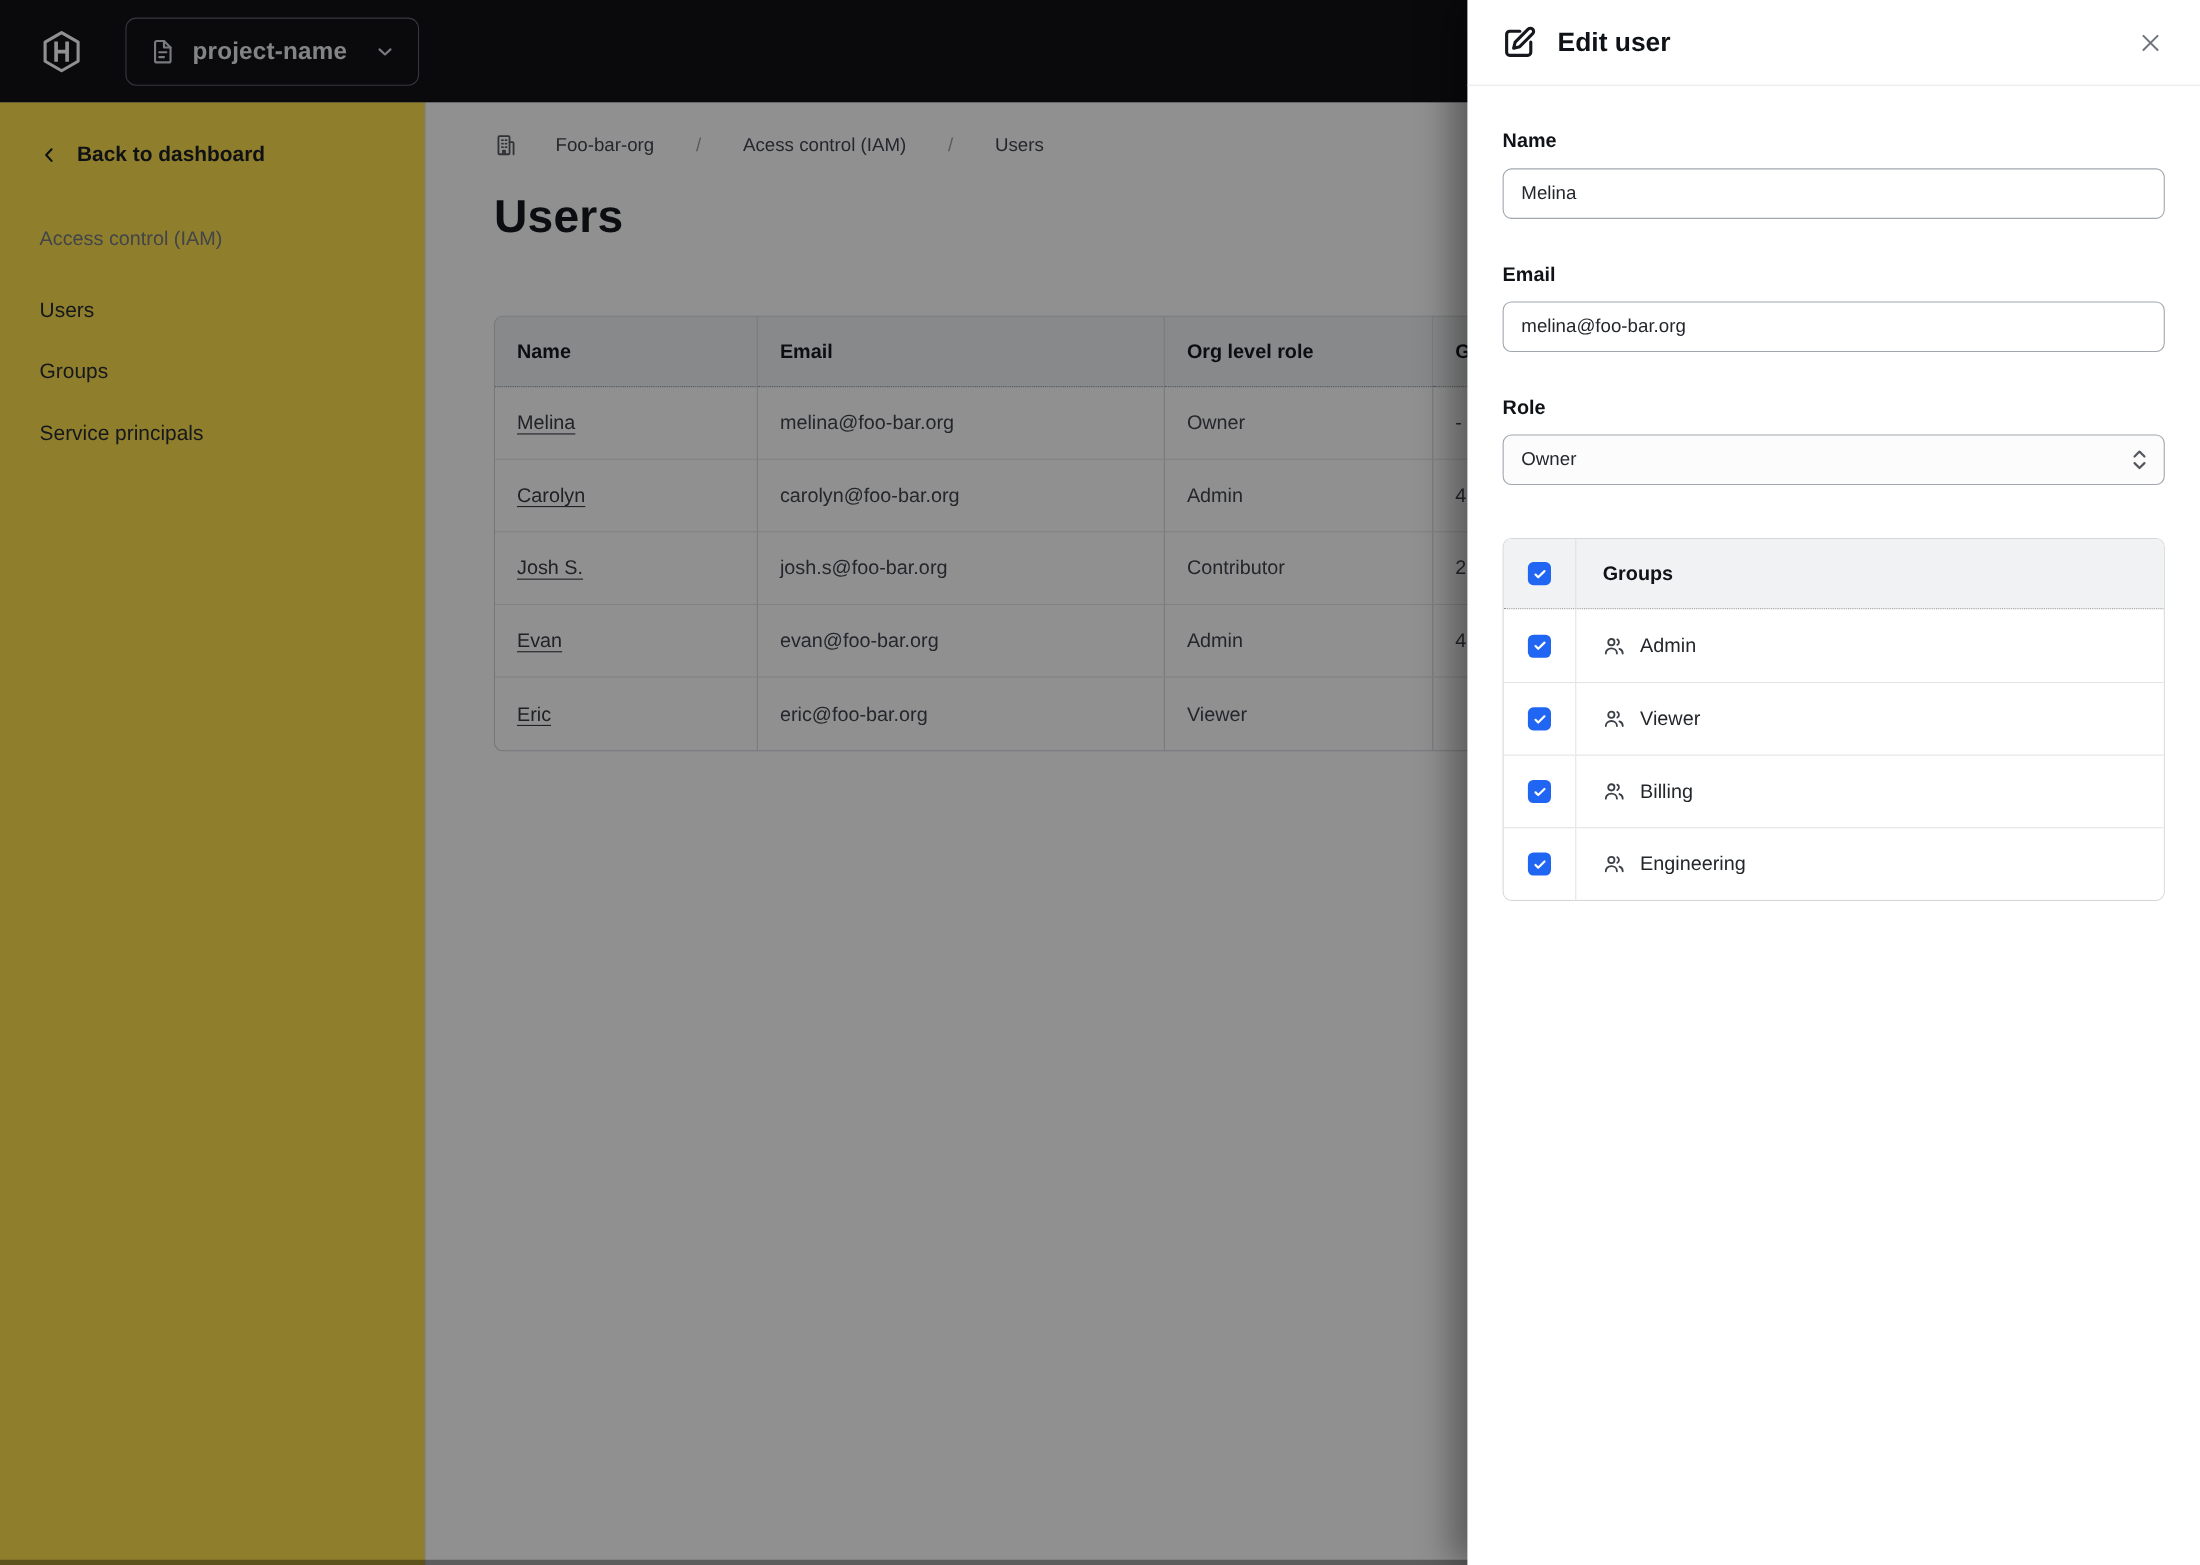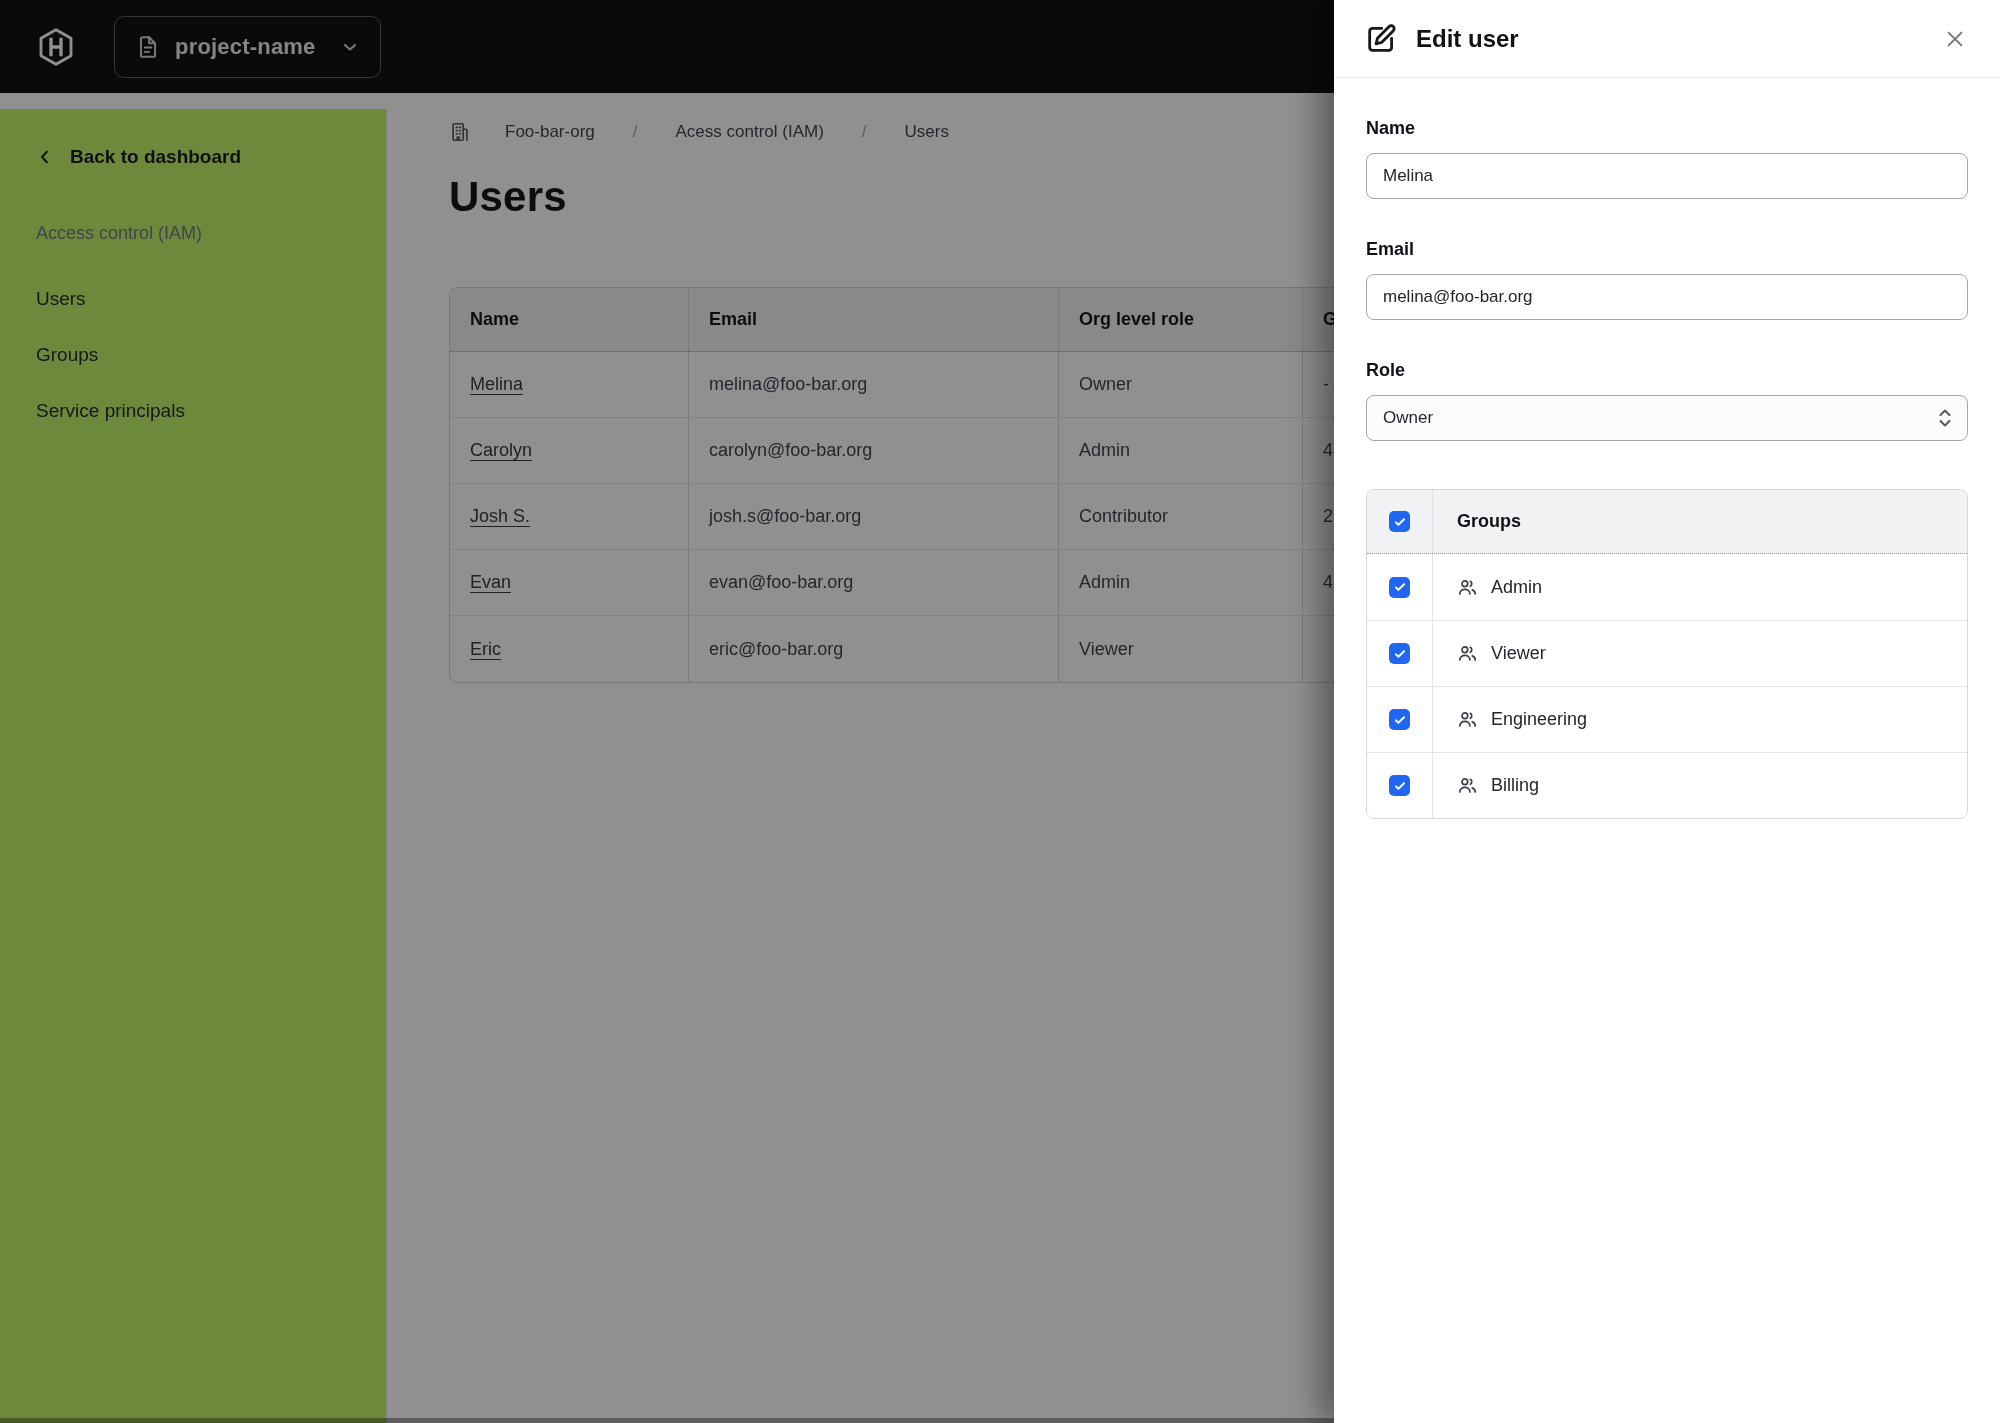--- a/index.html
+++ b/index.html
@@ -23,22 +23,22 @@
     padding:0 20px; color:#e8e9ea; cursor:pointer;
   }
   .project-switcher .doc-ic { width:26px; height:26px; color:#d5d7da; }
   .project-switcher .label { font-size:22px; font-weight:600; letter-spacing:.2px; }
   .project-switcher .chev { width:20px; height:20px; color:#d5d7da; margin-left:10px; }
 
   
   .shell { position:absolute; top:93px; left:0; right:0; bottom:0; display:flex; }
 
   .sidebar {
-    width:387px; background:#bef264; border-right:1px solid #e0e1e4;
-    padding:37px 36px; flex:0 0 auto;margin-top:16px;
+    width:387px; background:#fde047; border-right:1px solid #e0e1e4;
+    padding:37px 36px; flex:0 0 auto;
   }
   .back-link { display:flex; align-items:center; gap:16px; font-size:19px; font-weight:600; color:#16181d; cursor:pointer; }
   .back-link .chev-left { width:18px; height:18px; color:#16181d; }
   .side-section { margin-top:55px; font-size:18px; color:#72767d; }
   .side-nav { margin-top:34px; display:flex; flex-direction:column; }
   .side-item { font-size:19px; color:#23262b; padding:10px 0; margin-bottom:14px; cursor:pointer; }
 
   
   .main { flex:1 1 auto; background:#ffffff; padding:28px 0 0 62px; }
   .breadcrumb { display:flex; align-items:center; gap:30px; font-size:17px; color:#3b3f46; }
@@ -345,39 +345,39 @@
           </span>
         </div>
         <div class="gcell-label">
           <span class="users-ic">
             <svg viewBox="0 0 24 24" fill="none" stroke="currentColor" stroke-width="1.9" stroke-linecap="round" stroke-linejoin="round">
               <circle cx="9" cy="7.75" r="3.25"></circle>
                 <path d="M3.2 19.5c0-3.2 2.7-5.3 5.8-5.3s5.8 2.1 5.8 5.3"></path>
               <path d="M15.2 4.9a3.25 3.25 0 0 1 0 5.7M17.4 14.7c2.1.7 3.4 2.5 3.4 4.8"></path>
             </svg>
           </span>
-          <span>Engineering</span>
+          <span>Billing</span>
         </div>
       </div>
 
       <div class="group-row">
         <div class="gcell-check">
           <span class="checkbox">
             <svg viewBox="0 0 24 24" fill="none" stroke="#ffffff" stroke-width="3.4" stroke-linecap="round" stroke-linejoin="round">
                 <path d="M5 12.6l4.2 4.2L19 7.2"></path>
               </svg>
           </span>
         </div>
         <div class="gcell-label">
           <span class="users-ic">
             <svg viewBox="0 0 24 24" fill="none" stroke="currentColor" stroke-width="1.9" stroke-linecap="round" stroke-linejoin="round">
               <circle cx="9" cy="7.75" r="3.25"></circle>
                 <path d="M3.2 19.5c0-3.2 2.7-5.3 5.8-5.3s5.8 2.1 5.8 5.3"></path>
               <path d="M15.2 4.9a3.25 3.25 0 0 1 0 5.7M17.4 14.7c2.1.7 3.4 2.5 3.4 4.8"></path>
             </svg>
           </span>
-          <span>Billing</span>
+          <span>Engineering</span>
         </div>
       </div>
 
     </div>
   </div>
 </aside>
 
 </body></html>

